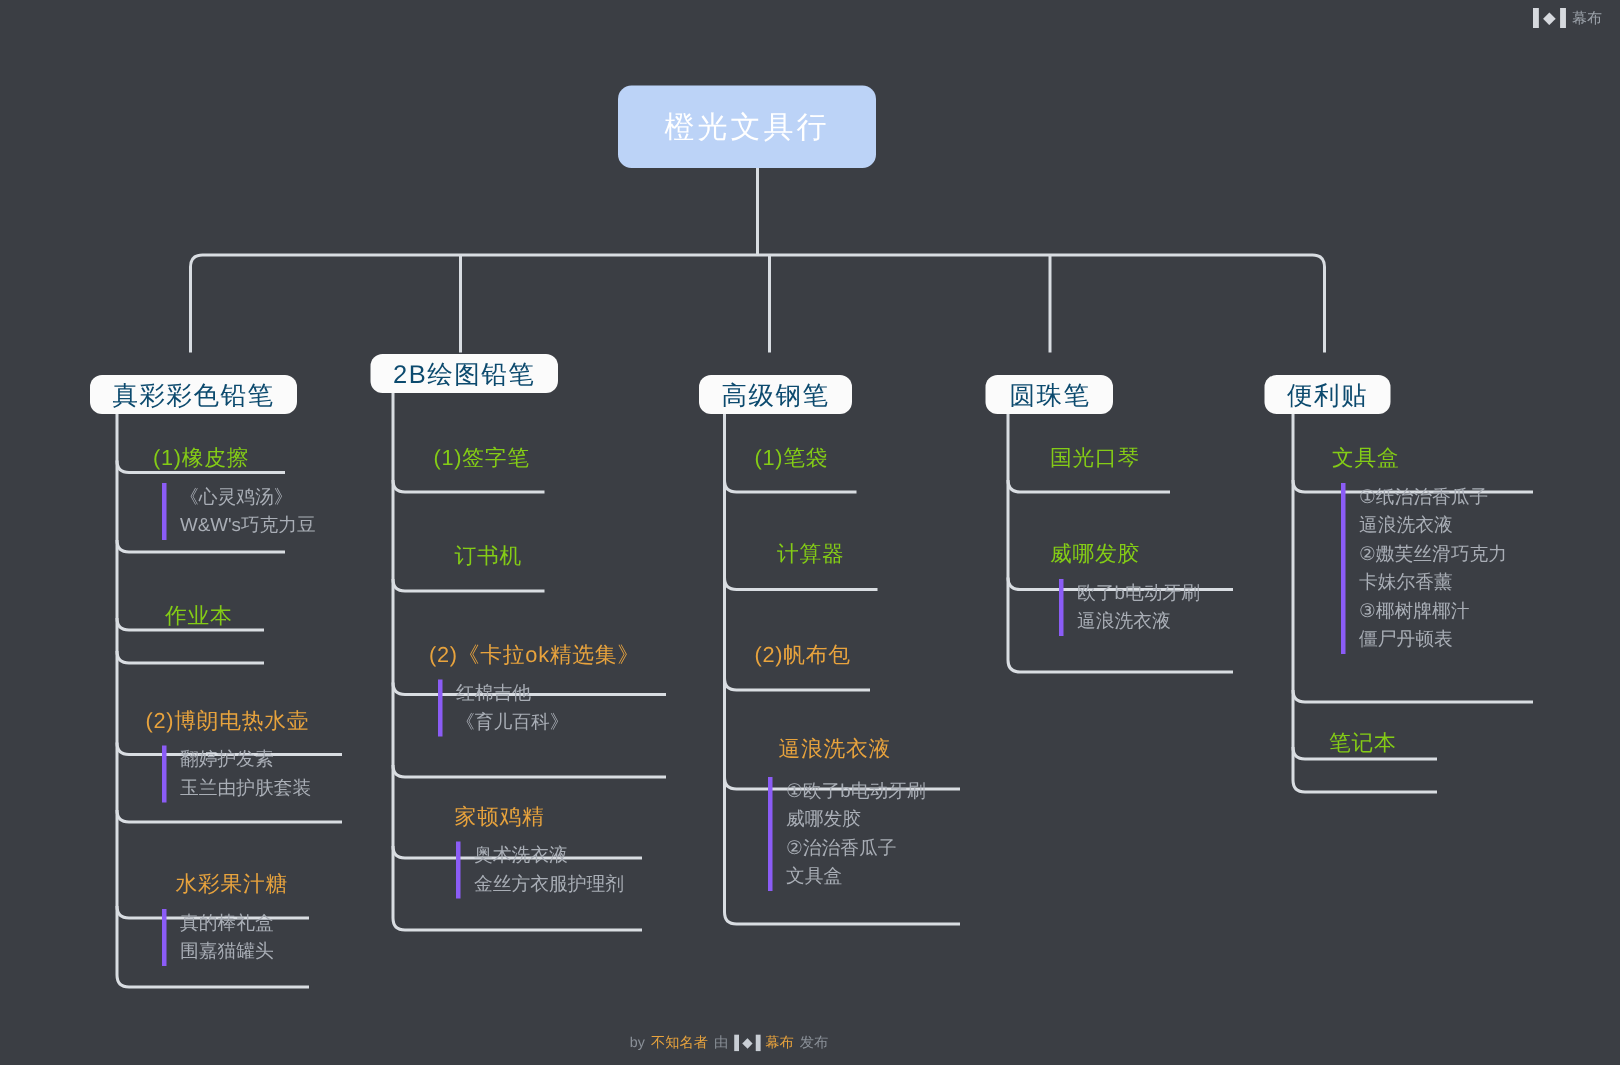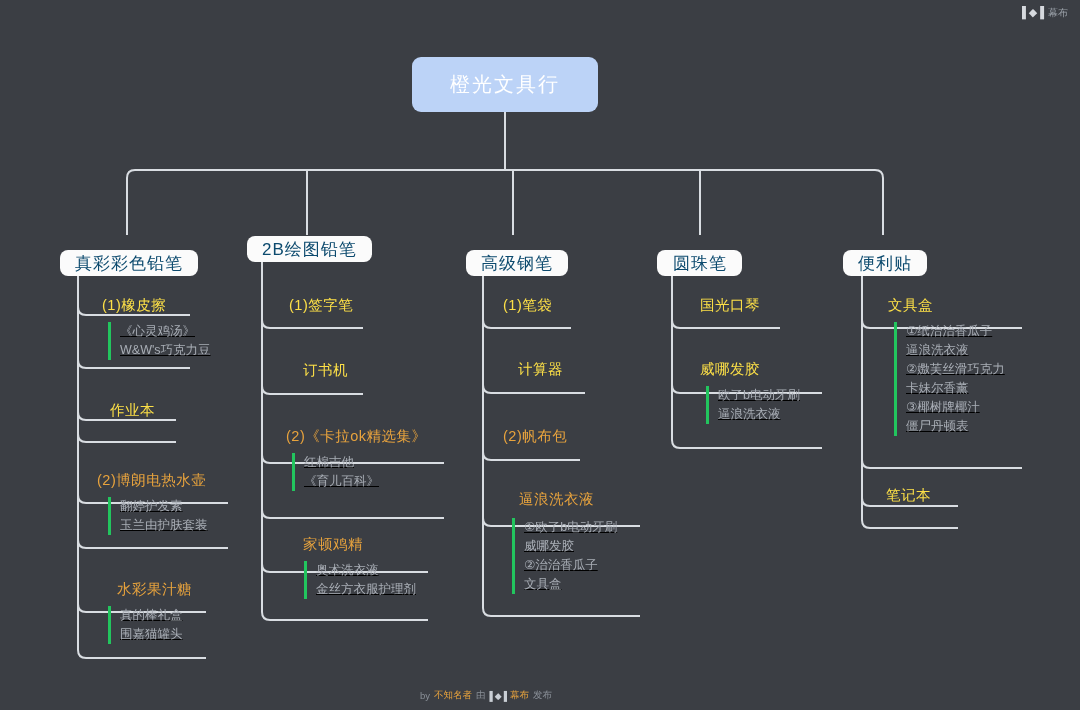--- a/index.html
+++ b/index.html
@@ -23,47 +23,46 @@
   }
   .brand-tr .brand-text { color: #9aa0a8; font-size: 10px; line-height: 1; }
 
   
   svg.wires { position: absolute; inset: 0; width: 1080px; height: 710px; pointer-events: none; }
   svg.wires path, svg.wires line { fill: none; stroke: #d9dde2; stroke-width: 2; }
 
   
   .root-node {
     position: absolute; left: 412px; top: 57px;
-    width: 186px; height: 55px;
+    width: 172px; height: 55px;
     background: #bcd3f7; border-radius: 9px;
     display: flex; align-items: center; justify-content: center;
     color: #ffffff; font-size: 20px; letter-spacing: 2px;
   }
   .l2-node {
     position: absolute; height: 26px;
     background: #fbfbfb; border-radius: 8px;
     display: flex; align-items: center; justify-content: center;
     color: #0c4a6e; font-size: 17px; letter-spacing: 1px;
     padding: 0 15px; white-space: nowrap; margin-top: 36px;
   }
 
   
   .l3-title {
     position: absolute; font-size: 14.5px; white-space: nowrap;
     letter-spacing: .5px;
   }
-  .l3-title.green  { color: #fde047; }
+  .l3-title.green  { color: #84cc16; }
   .l3-title.orange { color: #e8a33d; }
 
   
   .leaf-group {
     position: absolute;
-    border-left: 3px solid #22c55e;
+    border-left: 3px solid #8b5cf6;
     padding-left: 9px;
-    text-decoration: underline;
   }
   .leaf-group .leaf {
     color: #a9aeb6; font-size: 12.5px; line-height: 19px; white-space: nowrap;
   }
 
   
   .footer {
     position: absolute; left: 0; bottom: 8px; width: 972px;
     display: flex; align-items: center; justify-content: center; gap: 4px;
     font-size: 9.5px; color: #8a9098;

